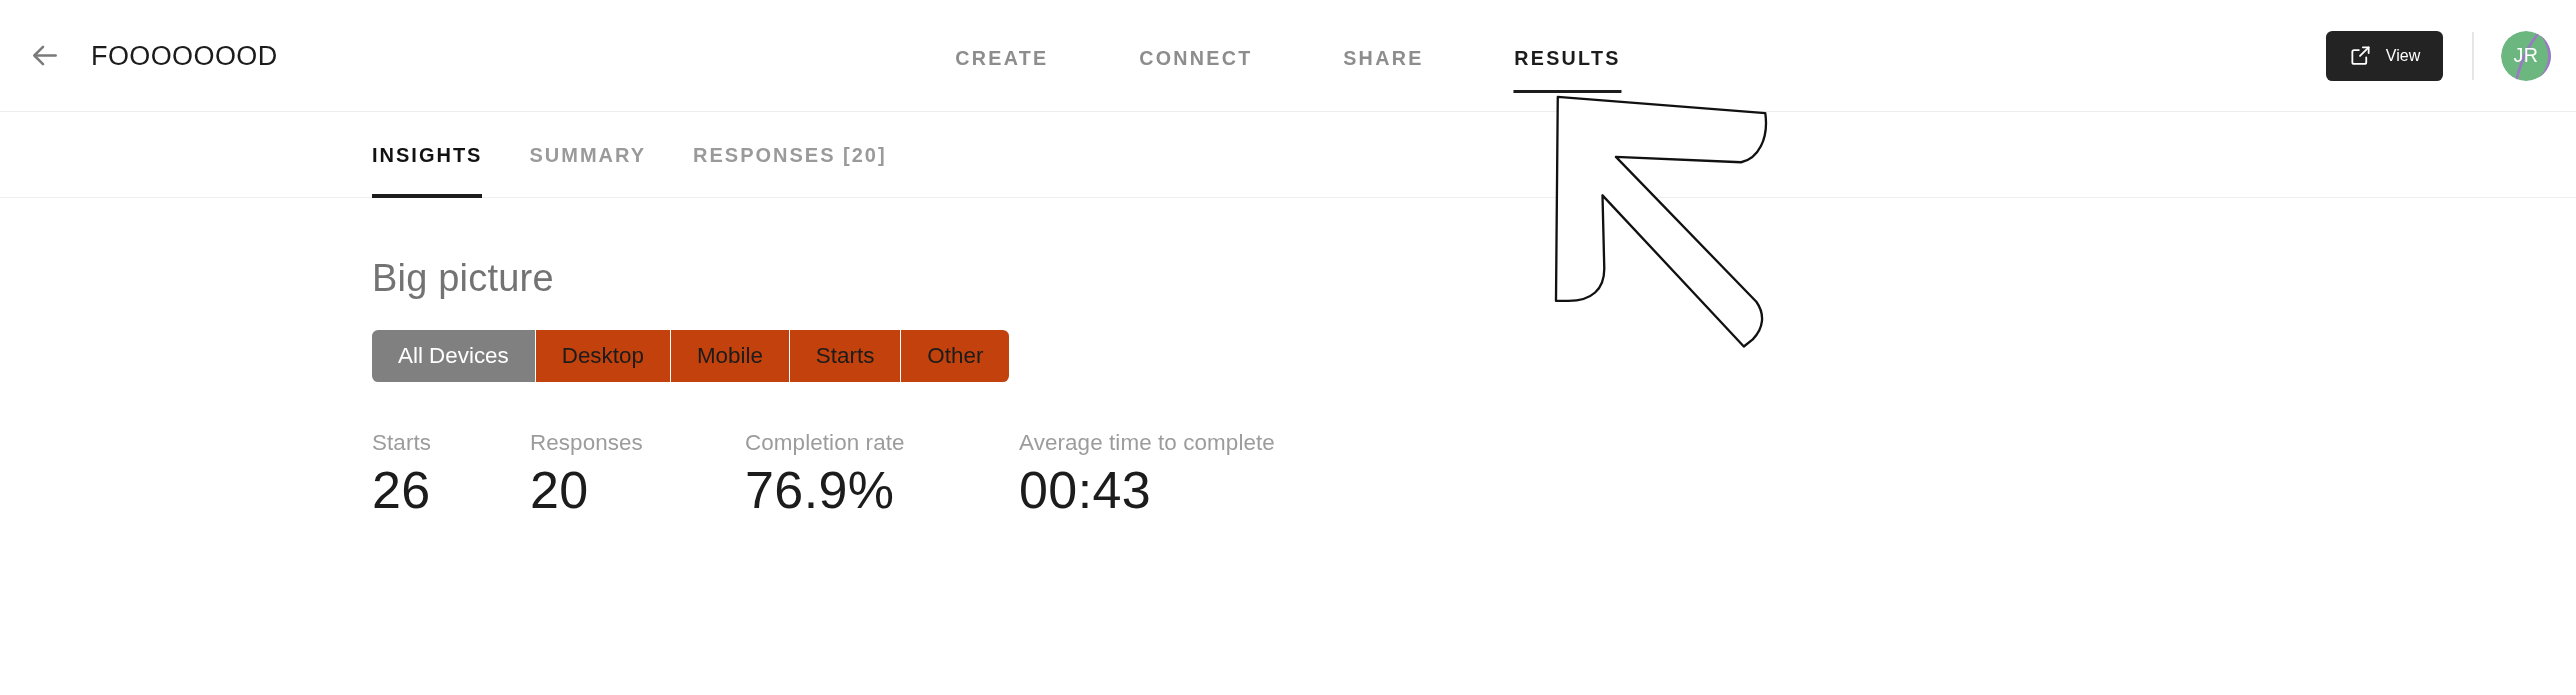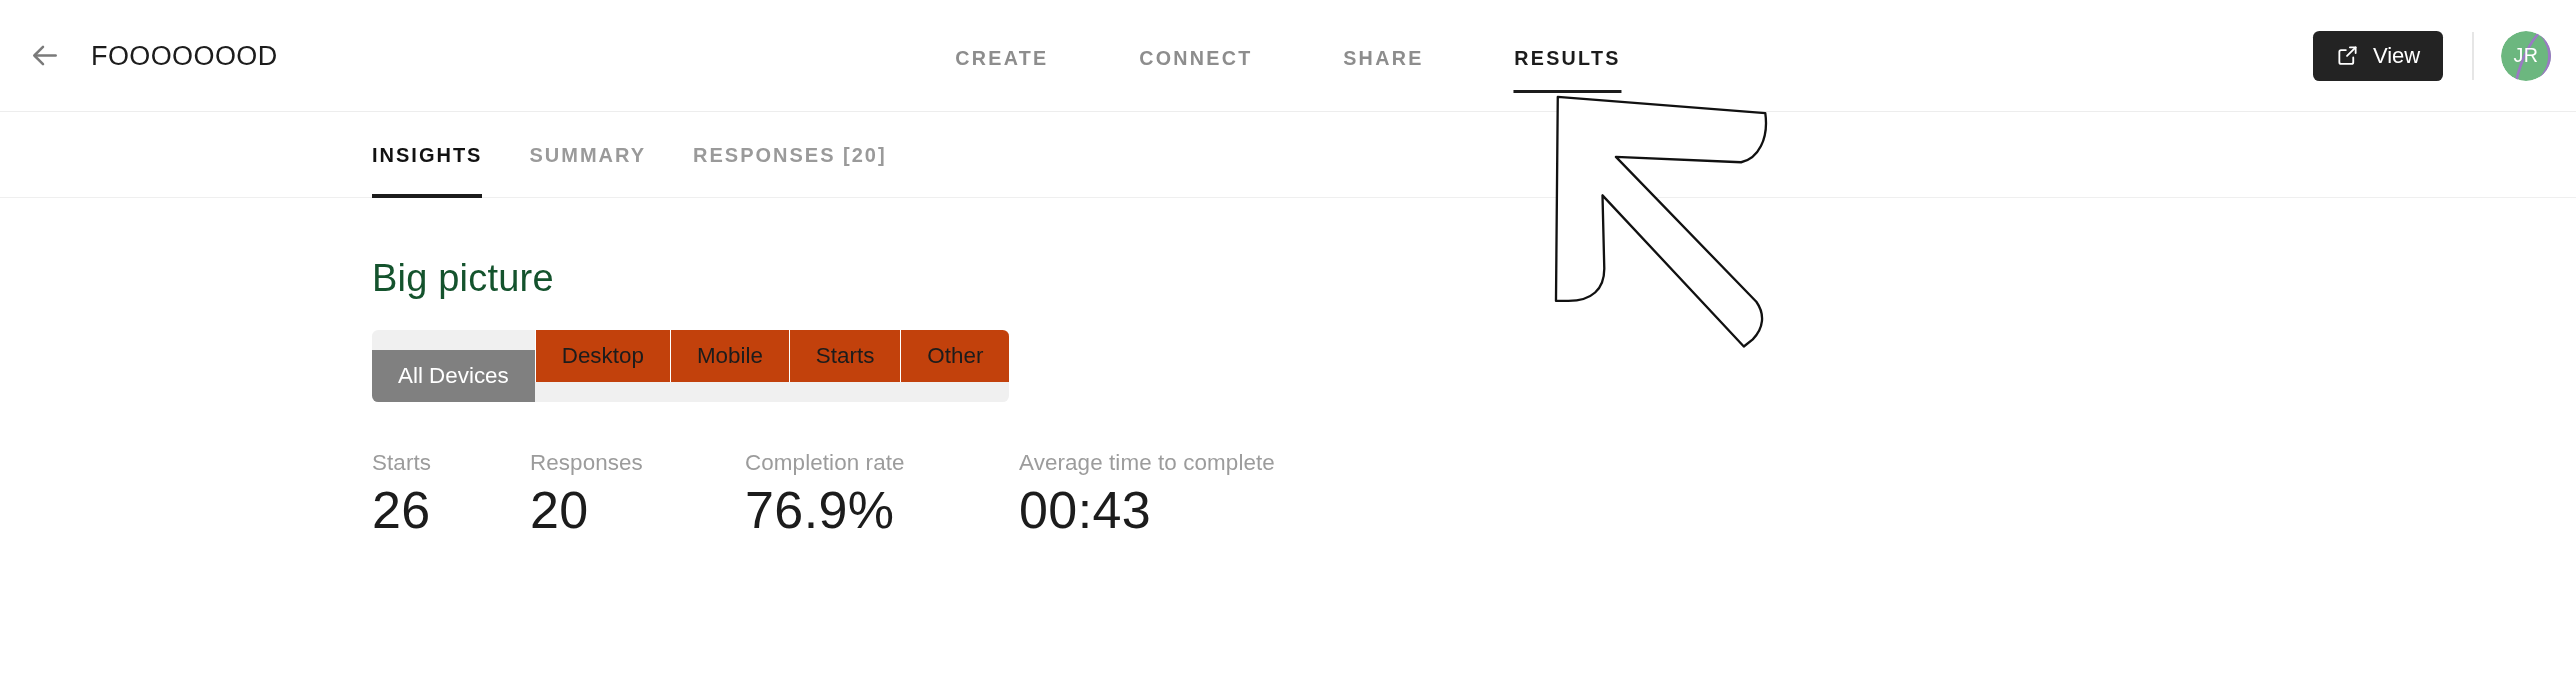--- a/index.html
+++ b/index.html
@@ -99,21 +99,21 @@
     display: flex;
     align-items: center;
     gap: 14.3px;
     background: #232323;
     color: #ffffff;
     border: none;
     border-radius: 6.3px;
     padding: 0 23px;
     height: 50px;
     font-family: "Liberation Sans", sans-serif;
-    font-size: 22px;
+    font-size: 16px;
     font-weight: 400;
     cursor: pointer;
     white-space: nowrap;
   }
   #view-button svg { display: block; }
 
   #header-divider {
     width: 1.8px;
     height: 48px;
     background: #e6e6e6;
@@ -180,21 +180,21 @@
 
   
   #main-content {
     padding: 0 0 0 372px;
     position: relative;
   }
 
   #section-title {
     font-size: 38px;
     font-weight: 400;
-    color: #14532d;
+    color: #737373;
     letter-spacing: 0.2px;
     margin: 59px 0 0 0;
   }
 
   
   #device-filter {
     display: inline-flex;
     margin-top: 30px;
     border-radius: 6.3px;
     overflow: hidden;
@@ -211,21 +211,20 @@
     padding: 0 26px;
     height: 52px;
     line-height: 52px;
     cursor: pointer;
     white-space: nowrap;
   }
   .device-option:first-child { border-left: none; }
   .device-option.selected {
     background: #808080;
     color: #ffffff;
-    margin-top: 20px;
   }
 
   
   #stats-row {
     display: flex;
     margin-top: 48px;
   }
   .stat-block { margin-right: 0; }
   .stat-label {
     font-size: 22.4px;

